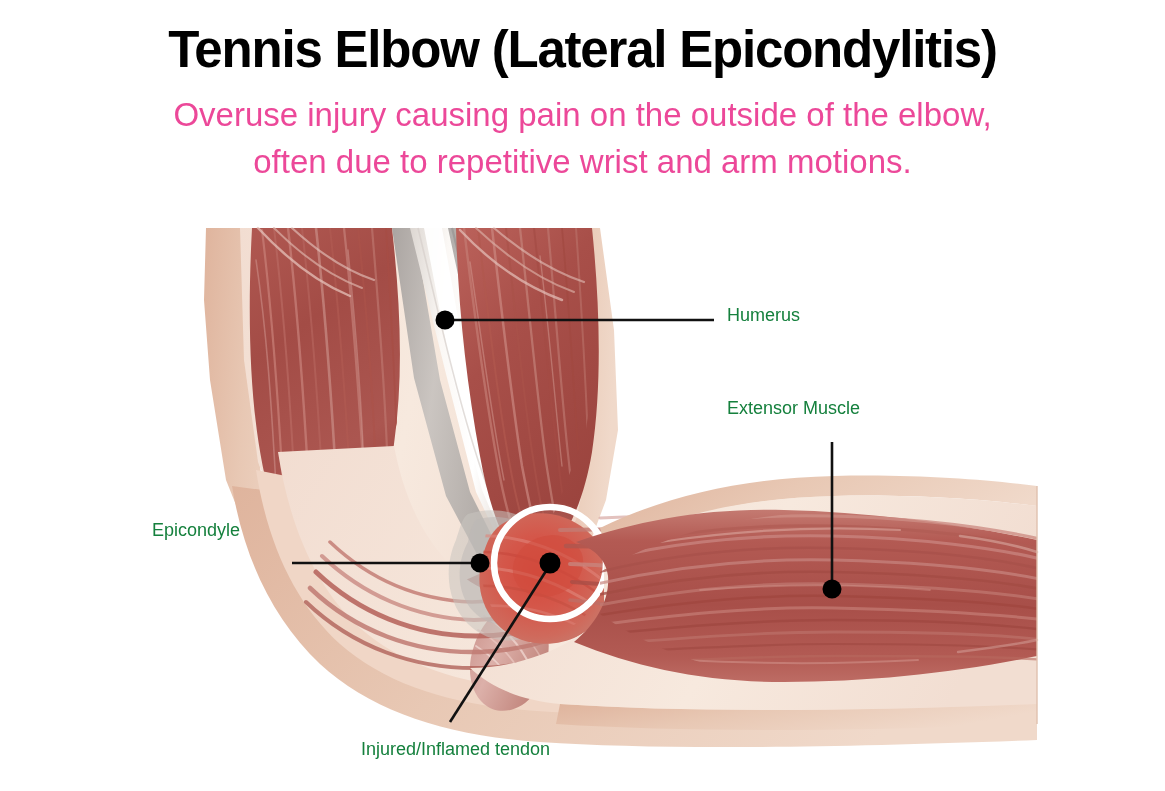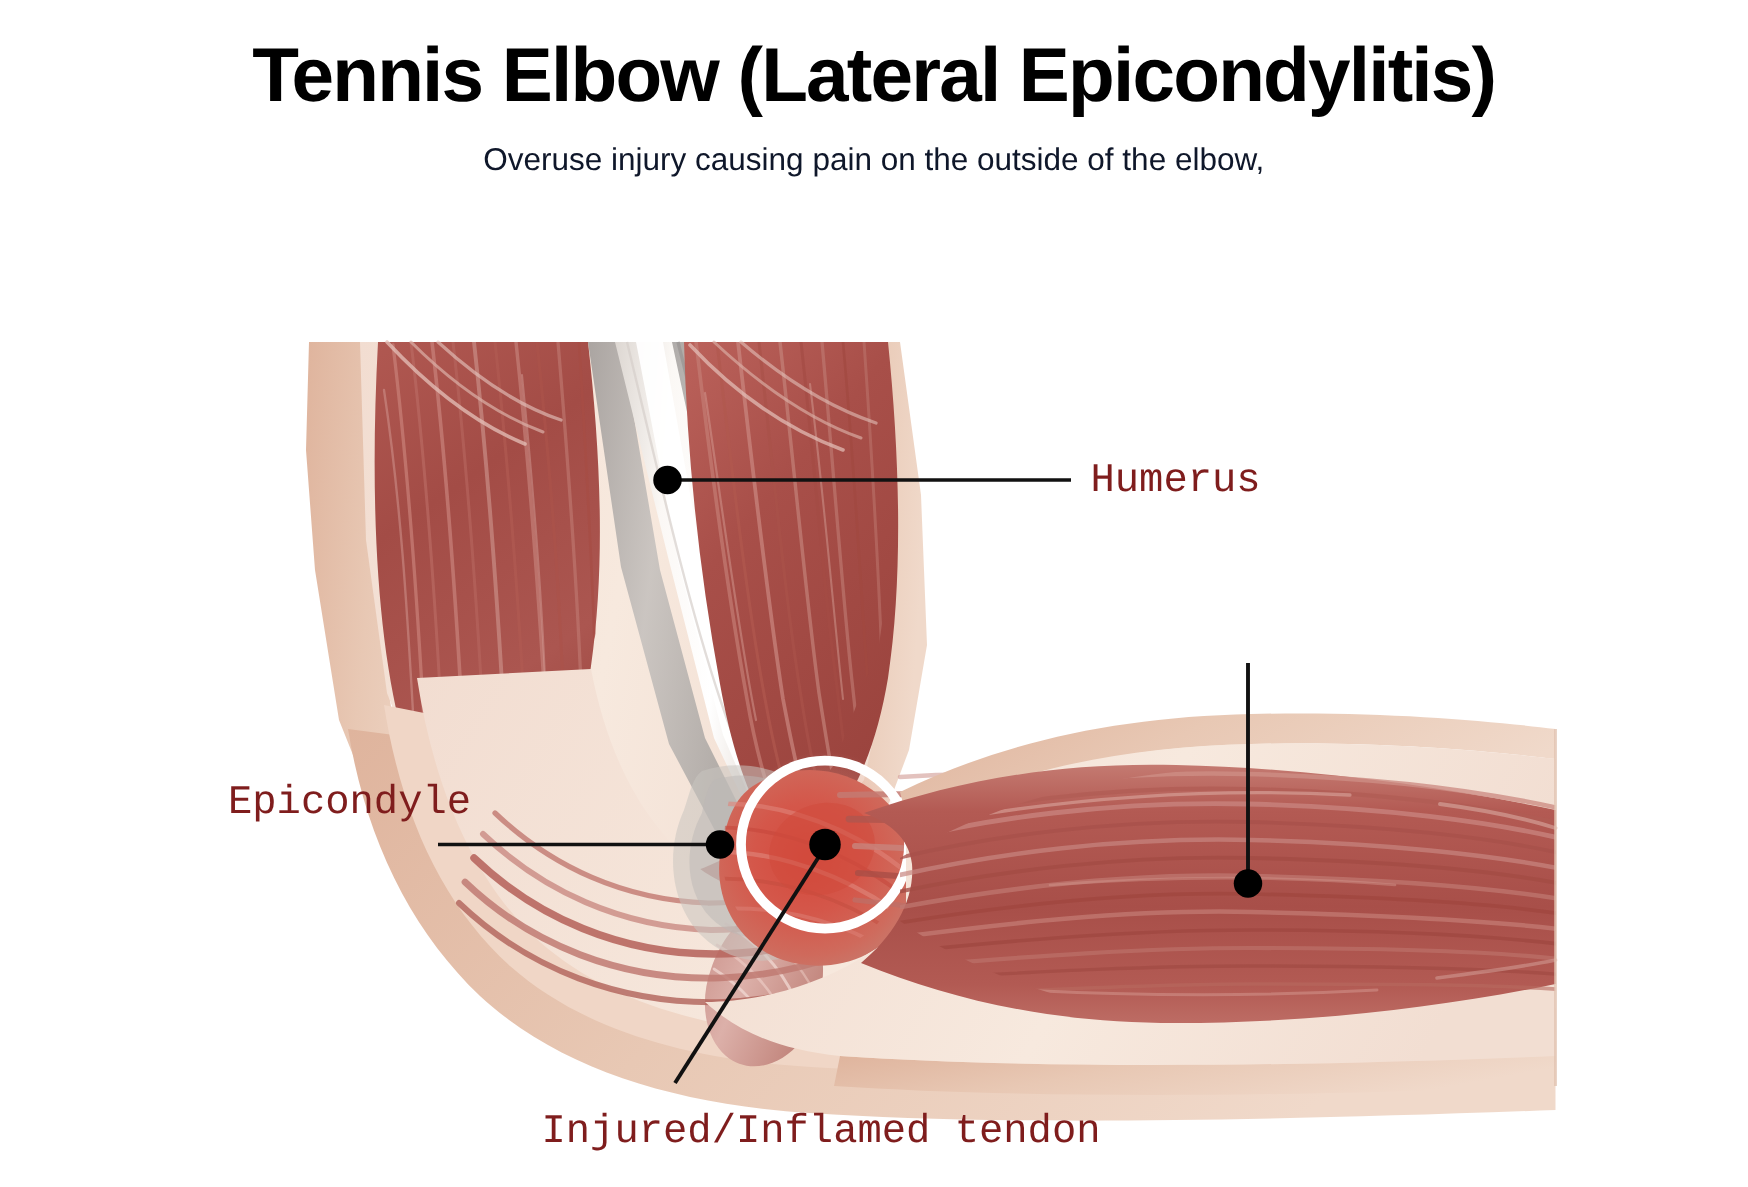--- a/index.html
+++ b/index.html
@@ -31,60 +31,60 @@
     color: #000000;
     line-height: 1.08;
     white-space: nowrap;
   }
   .subtitle {
     position: absolute;
     top: 92px;
     left: 0;
     width: 1165px;
     text-align: center;
-    font-size: 21px;
+    font-size: 33px;
     font-weight: normal;
-    color: #0f172a;
+    color: #ec4899;
     line-height: 1.42;
   }
   .subtitle-line {
     display: block;
     white-space: nowrap;
   }
   .figure {
     position: absolute;
     top: 0;
     left: 0;
     width: 1165px;
     height: 791px;
   }
   .lbl {
     position: absolute;
-    font-size: 27px;
+    font-size: 18px;
     font-weight: normal;
-    color: #7f1d1d;
+    color: #15803d;
     line-height: 1.28;
     white-space: nowrap;
-    font-family: Liberation Mono, monospace;
   }
   #label-humerus   { left: 727px; top: 304px; }
   #label-extensor  { left: 727px; top: 397px; }
   #label-lateral   { left: 152px; top: 519px; text-align: left; }
   #label-tendon    { left: 361px; top: 738px; }
   .lbl-line { display: block; }
 </style>
 </head>
 <body>
 
 <div class="page">
 
   <div class="title">Tennis Elbow (Lateral Epicondylitis)</div>
 
   <div class="subtitle">
     <span class="subtitle-line">Overuse injury causing pain on the outside of the elbow,</span>
+    <span class="subtitle-line">often due to repetitive wrist and arm motions.</span>
   </div>
 
   <svg class="figure" viewBox="0 0 1165 791">
     <defs>
 
       <linearGradient id="gUpperSkin" x1="0" y1="0" x2="1" y2="0.3">
         <stop offset="0" stop-color="#dfb49d"></stop>
         <stop offset="0.45" stop-color="#e8c8b4"></stop>
         <stop offset="1" stop-color="#f0d9ca"></stop>
       </linearGradient>
@@ -322,20 +322,21 @@
       <line x1="292" y1="563" x2="474" y2="563" stroke="#111111" stroke-width="2.4"></line>
       <circle cx="480" cy="563" r="9.5" fill="#000000"></circle>
 
       <line x1="546" y1="571" x2="450" y2="722" stroke="#111111" stroke-width="2.6"></line>
       <circle cx="550" cy="563" r="10.5" fill="#000000"></circle>
     </g>
   </svg>
 
   <div class="lbl" id="label-humerus">Humerus</div>
 
+  <div class="lbl" id="label-extensor">Extensor Muscle</div>
 
   <div class="lbl" id="label-lateral">
     <span class="lbl-line">Epicondyle</span>
   </div>
 
   <div class="lbl" id="label-tendon">Injured/Inflamed tendon</div>
 
 </div>
 
 </body></html>

